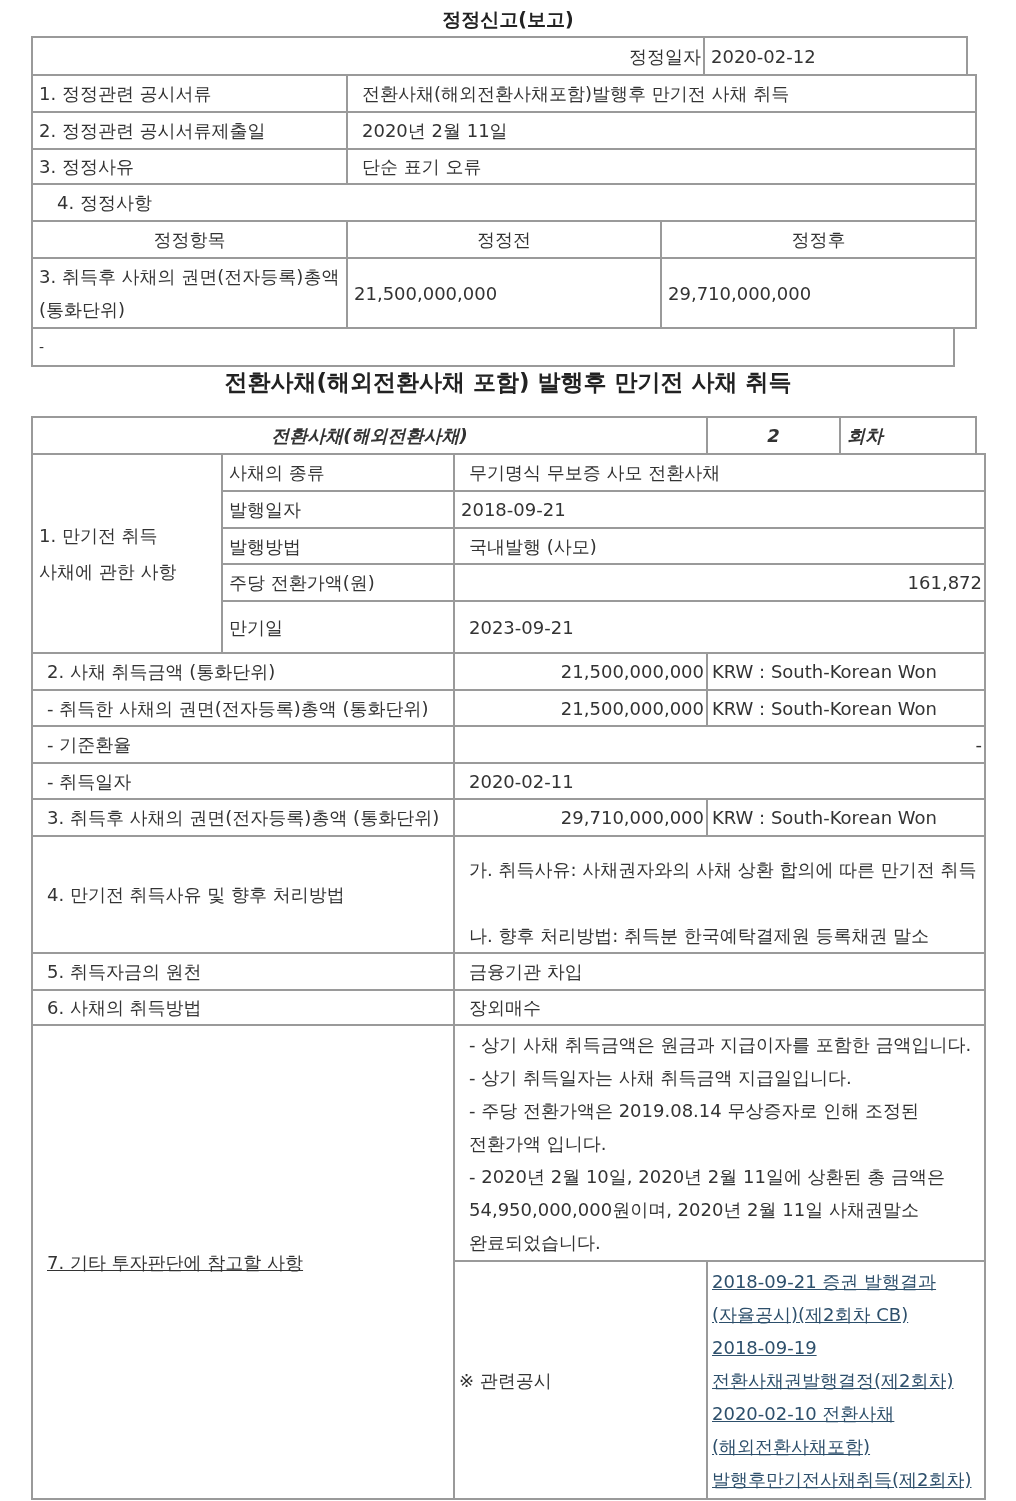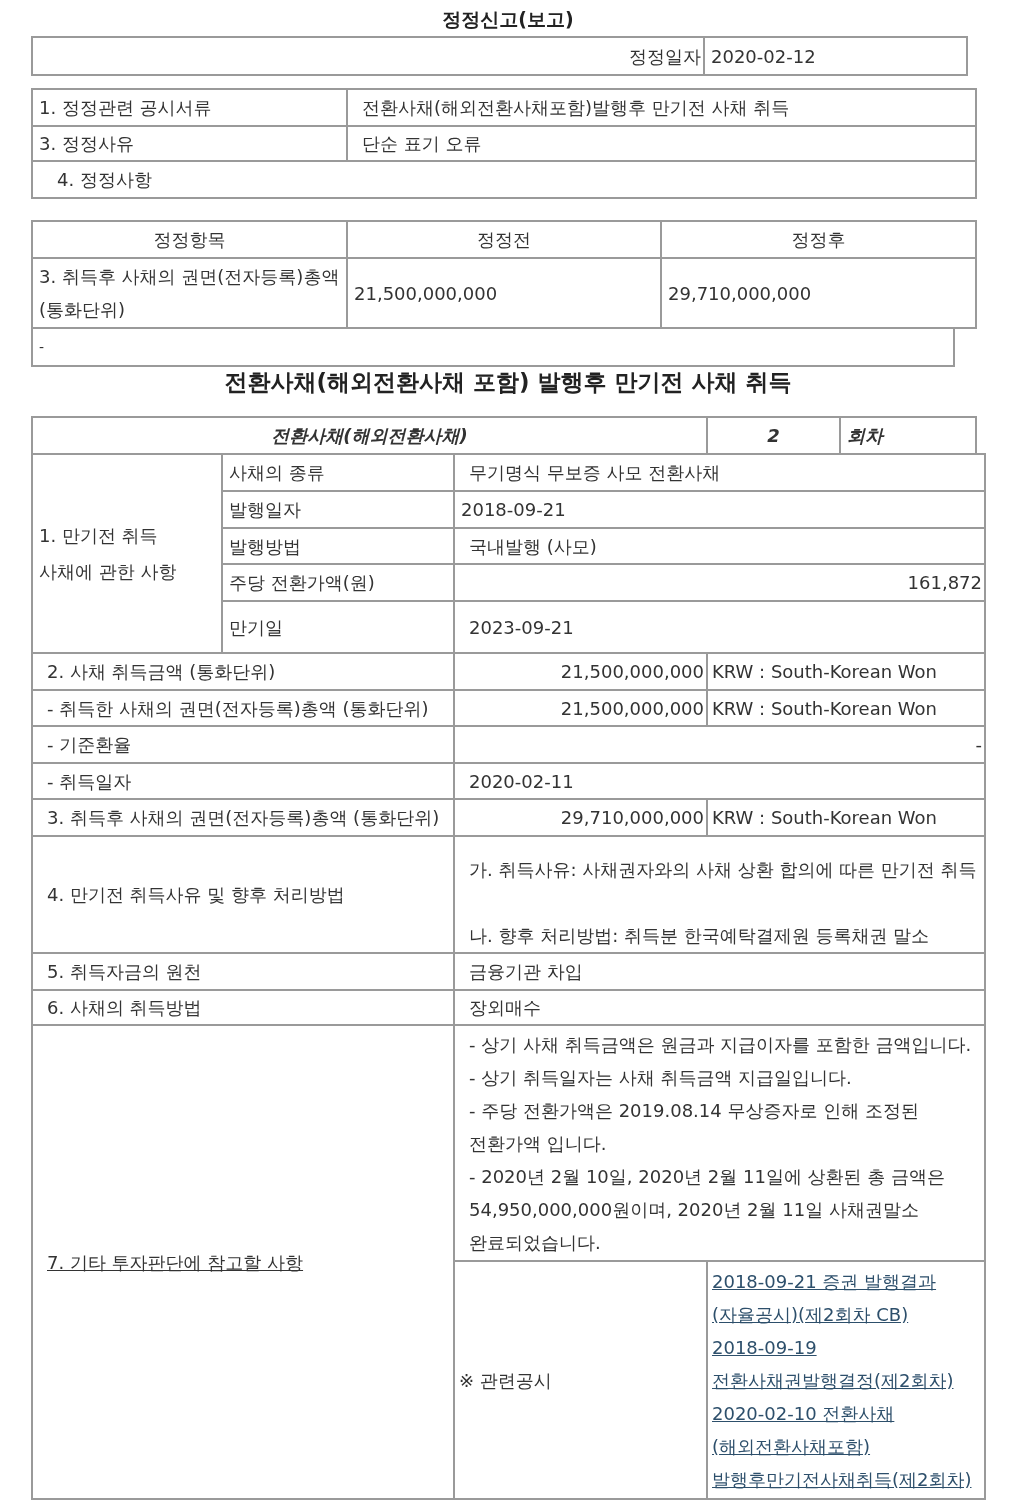--- a/index.html
+++ b/index.html
@@ -34,29 +34,33 @@
       <col style="width:263px">
     </colgroup>
   <tbody>
       <tr style="height:38px">
     <td class="r" style="border-right:2px solid #9a9a9a;padding-right:2px;">정정일자</td>
     <td>2020-02-12</td>
   </tr>
 </tbody>
   </table>
 
-<table style="left:31px;top:88px;width:944px;border-radius:31px;">
+<table style="left:31px;top:74px;width:944px;border-radius:31px;">
   <colgroup>
       <col style="width:315px">
       <col style="width:629px">
     </colgroup>
   <tbody>
       <tr style="height:37px">
     <td>1. 정정관련 공시서류</td>
     <td style="padding-left:14px;">전환사채(해외전환사채포함)발행후 만기전 사채 취득</td>
+  </tr>
+  <tr style="height:37px">
+    <td>2. 정정관련 공시서류제출일</td>
+    <td style="padding-left:14px;">2020년 2월 11일</td>
   </tr>
   <tr style="height:20px">
     <td>3. 정정사유</td>
     <td style="padding-left:14px;">단순 표기 오류</td>
   </tr>
   <tr style="height:37px">
     <td colspan="2" style="padding-left:24px;">4. 정정사항</td>
   </tr>
 </tbody>
   </table>

